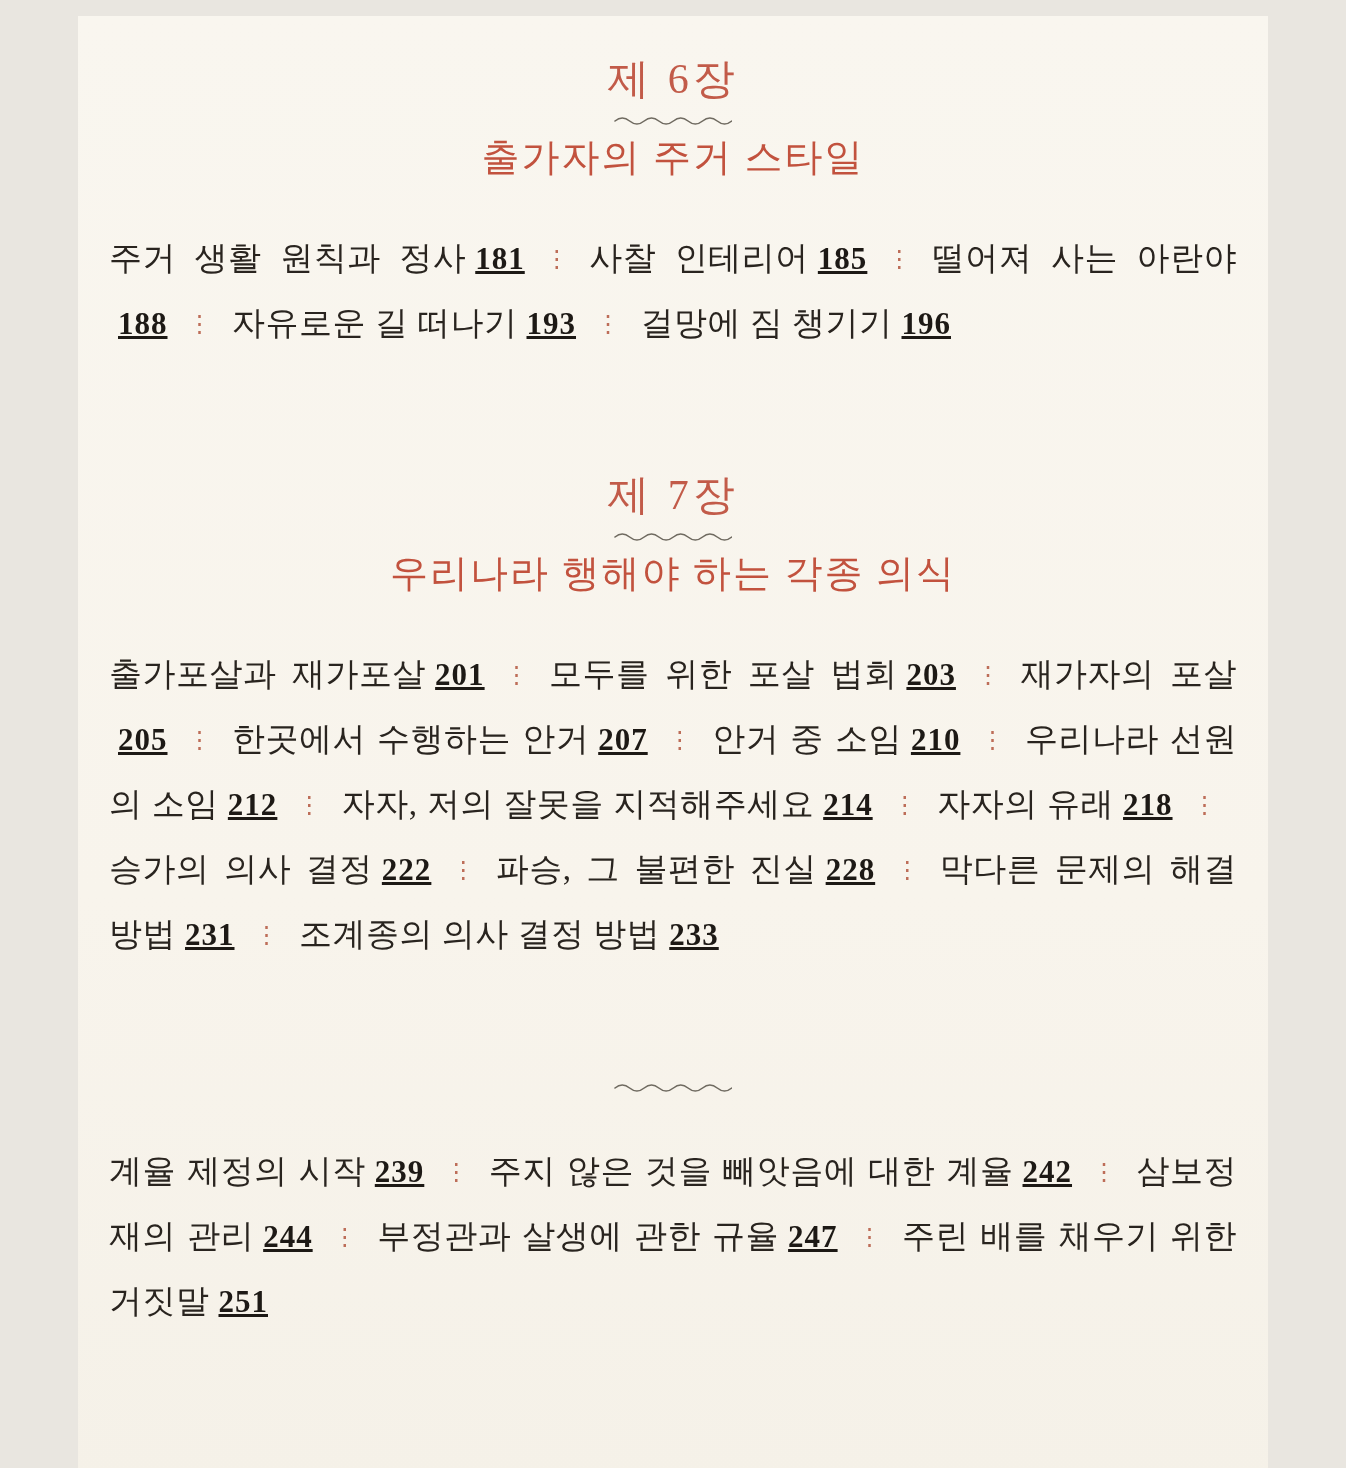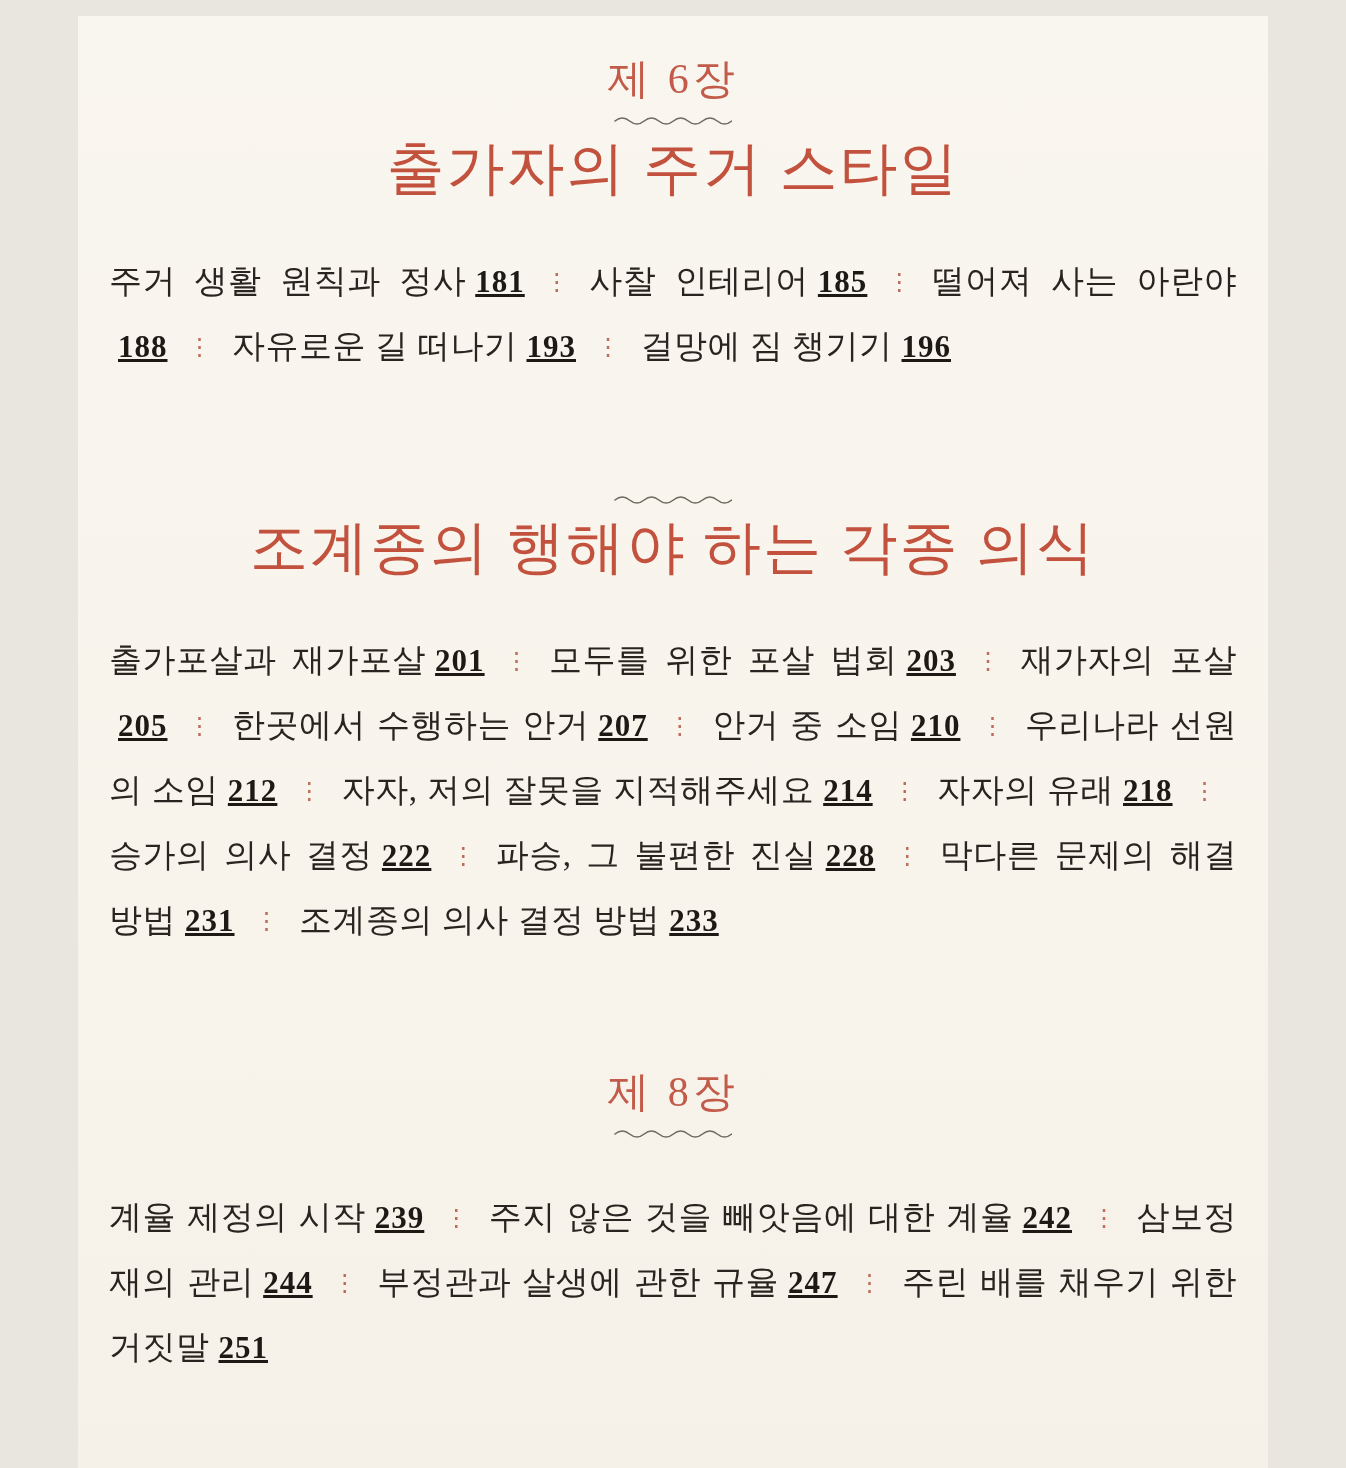--- a/index.html
+++ b/index.html
@@ -29,21 +29,21 @@
     font-size: 42px;
     letter-spacing: 4px;
     color: #c25b49;
     line-height: 1.1;
   }
   .wavy-divider {
     display: block;
     margin: 14px auto 10px auto;
   }
   .chapter-title {
-    font-size: 58px;
+    font-size: 38px;
     letter-spacing: 2px;
     color: #c2523e;
     line-height: 1.15;
     font-weight: 400;
     margin: 0;
   }
   .toc-paragraph {
     width: 1128px;
     margin: 46px auto 0 auto;
     text-align: justify;
@@ -84,28 +84,28 @@
   <section class="chapter" id="section-6">
     <div class="chapter-label">제 6장</div>
     <svg class="wavy-divider" width="118" height="10" viewBox="0 0 118 10" aria-hidden="true">
       <path d="M1,5 q7.3,-6 14.6,0 t14.6,0 t14.6,0 t14.6,0 t14.6,0 t14.6,0 t14.6,0 t14.6,0" fill="none" stroke="#6f6a60" stroke-width="1.6" stroke-linecap="round"></path>
     </svg>
     <h1 class="chapter-title">출가자의 주거 스타일</h1>
     <p class="toc-paragraph"><span class="entry-title">주거 생활 원칙과 정사</span><span class="entry-page">181</span><span class="sep">⋮</span><span class="entry-title">사찰 인테리어</span><span class="entry-page">185</span><span class="sep">⋮</span><span class="entry-title">떨어져 사는 아란야</span><span class="entry-page">188</span><span class="sep">⋮</span><span class="entry-title">자유로운 길 떠나기</span><span class="entry-page">193</span><span class="sep">⋮</span><span class="entry-title">걸망에 짐 챙기기</span><span class="entry-page">196</span></p>
   </section>
 
   <section class="chapter" id="section-7">
+    <div class="chapter-label">제 7장</div>
     <svg class="wavy-divider" width="118" height="10" viewBox="0 0 118 10" aria-hidden="true">
       <path d="M1,5 q7.3,-6 14.6,0 t14.6,0 t14.6,0 t14.6,0 t14.6,0 t14.6,0 t14.6,0 t14.6,0" fill="none" stroke="#6f6a60" stroke-width="1.6" stroke-linecap="round"></path>
     </svg>
-    <h1 class="chapter-title">조계종의 행해야 하는 각종 의식</h1>
+    <h1 class="chapter-title">우리나라 행해야 하는 각종 의식</h1>
     <p class="toc-paragraph"><span class="entry-title">출가포살과 재가포살</span><span class="entry-page">201</span><span class="sep">⋮</span><span class="entry-title">모두를 위한 포살 법회</span><span class="entry-page">203</span><span class="sep">⋮</span><span class="entry-title">재가자의 포살</span><span class="entry-page">205</span><span class="sep">⋮</span><span class="entry-title">한곳에서 수행하는 안거</span><span class="entry-page">207</span><span class="sep">⋮</span><span class="entry-title">안거 중 소임</span><span class="entry-page">210</span><span class="sep">⋮</span><span class="entry-title">우리나라 선원의 소임</span><span class="entry-page">212</span><span class="sep">⋮</span><span class="entry-title">자자, 저의 잘못을 지적해주세요</span><span class="entry-page">214</span><span class="sep">⋮</span><span class="entry-title">자자의 유래</span><span class="entry-page">218</span><span class="sep">⋮</span><span class="entry-title">승가의 의사 결정</span><span class="entry-page">222</span><span class="sep">⋮</span><span class="entry-title">파승, 그 불편한 진실</span><span class="entry-page">228</span><span class="sep">⋮</span><span class="entry-title">막다른 문제의 해결 방법</span><span class="entry-page">231</span><span class="sep">⋮</span><span class="entry-title">조계종의 의사 결정 방법</span><span class="entry-page">233</span></p>
   </section>
 
   <section class="chapter" id="section-8">
-    <div class="chapter-label">제 8장</div>
     <svg class="wavy-divider" width="118" height="10" viewBox="0 0 118 10" aria-hidden="true">
       <path d="M1,5 q7.3,-6 14.6,0 t14.6,0 t14.6,0 t14.6,0 t14.6,0 t14.6,0 t14.6,0 t14.6,0" fill="none" stroke="#6f6a60" stroke-width="1.6" stroke-linecap="round"></path>
     </svg>
     <p class="toc-paragraph"><span class="entry-title">계율 제정의 시작</span><span class="entry-page">239</span><span class="sep">⋮</span><span class="entry-title">주지 않은 것을 빼앗음에 대한 계율</span><span class="entry-page">242</span><span class="sep">⋮</span><span class="entry-title">삼보정재의 관리</span><span class="entry-page">244</span><span class="sep">⋮</span><span class="entry-title">부정관과 살생에 관한 규율</span><span class="entry-page">247</span><span class="sep">⋮</span><span class="entry-title">주린 배를 채우기 위한 거짓말</span><span class="entry-page">251</span></p>
   </section>
 
 </div>
 
 </body></html>

